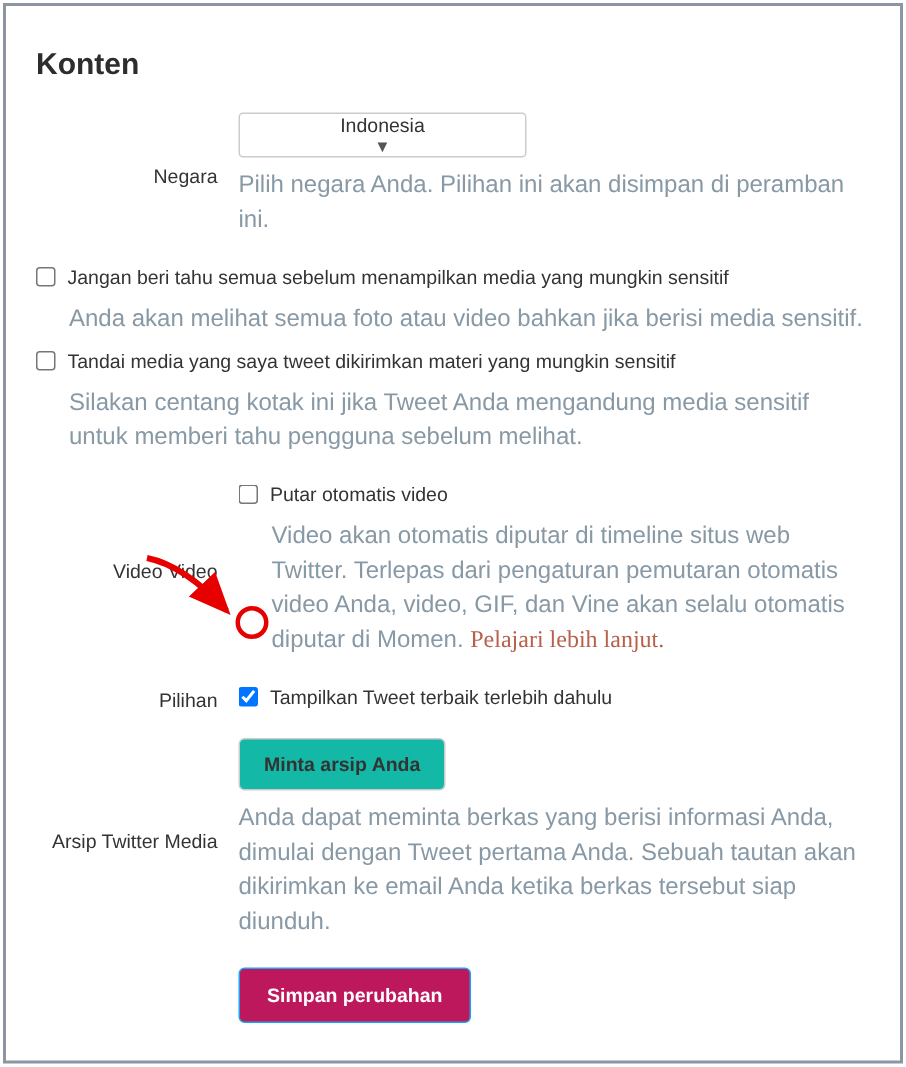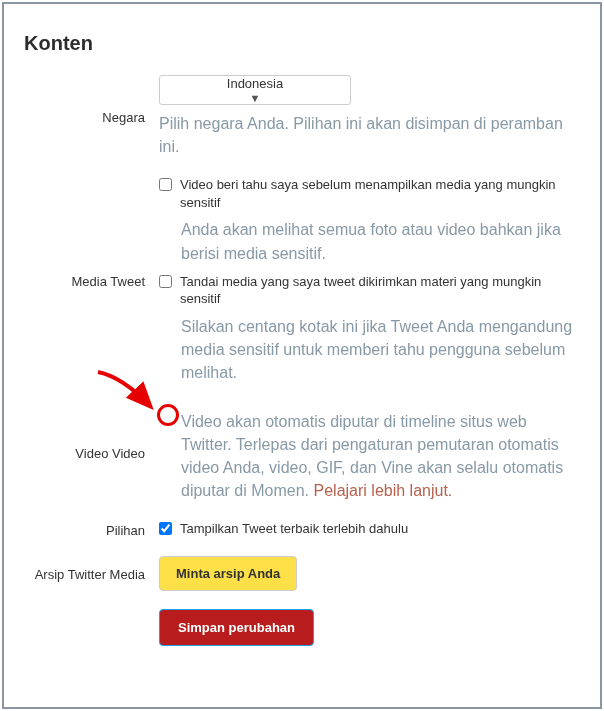--- a/index.html
+++ b/index.html
@@ -81,34 +81,35 @@
       flex-shrink: 0;
     }
     .check-label {
       color: #333;
       font-size: 13px;
       line-height: 1.35;
     }
     .link {
       color: #b7604b;
       cursor: pointer;
+      font-family: Liberation Serif, serif;
     }
     .btn {
       display: inline-block;
       border: 1px solid #ccc;
-      background: #fde047;
+      background: #14b8a6;
       color: #333;
       font-size: 13px;
       font-weight: bold;
       padding: 9px 16px;
       border-radius: 4px;
       cursor: pointer;
     }
     .btn-primary {
-      background: #b91c1c;
+      background: #be185d;
       border: 1px solid #1da1f2;
       color: #fff;
       font-size: 13px;
       font-weight: bold;
       padding: 10px 18px;
       border-radius: 4px;
       cursor: pointer;
       display: inline-block;
     }
     .deactivate {
@@ -146,59 +147,63 @@
     <div class="value-col">
       <div class="select-wrap">
         <span>Indonesia</span>
         <span class="caret">▼</span>
       </div>
       <div class="help">Pilih negara Anda. Pilihan ini akan disimpan di peramban ini.</div>
     </div>
   </div>
 
   <div class="row">
-    <div class="label-col">Media Tweet</div>
     <div class="value-col">
       <div class="check-line">
         <input type="checkbox" style="">
-        <span class="check-label">Video beri tahu saya sebelum menampilkan media yang mungkin sensitif</span>
+        <span class="check-label">Jangan beri tahu semua sebelum menampilkan media yang mungkin sensitif</span>
       </div>
       <div class="help indent">Anda akan melihat semua foto atau video bahkan jika berisi media sensitif.</div>
       <div class="spacer-half"></div>
       <div class="check-line">
         <input type="checkbox" style="">
         <span class="check-label">Tandai media yang saya tweet dikirimkan materi yang mungkin sensitif</span>
       </div>
       <div class="help indent">Silakan centang kotak ini jika Tweet Anda mengandung media sensitif untuk memberi tahu pengguna sebelum melihat.</div>
     </div>
   </div>
 
   <div class="row">
     <div class="label-col">Video Video</div>
     <div class="value-col">
+      <div class="check-line">
+        <input type="checkbox" style="">
+        <span class="check-label">Putar otomatis video</span>
+      </div>
       <div class="help indent">
         <span>Video akan otomatis diputar di timeline situs web Twitter. Terlepas dari pengaturan pemutaran otomatis video Anda, video, GIF, dan Vine akan selalu otomatis diputar di Momen. </span><span class="link">Pelajari lebih lanjut.</span>
       </div>
     </div>
   </div>
 
   <div class="row">
     <div class="label-col">Pilihan</div>
     <div class="value-col">
       <div class="check-line timeline-cb-wrap">
         <input type="checkbox" checked="" id="timeline-cb" style="">
         <span class="check-label">Tampilkan Tweet terbaik terlebih dahulu</span>
       </div>
     </div>
   </div>
 
   <div class="row">
     <div class="label-col">Arsip Twitter Media</div>
     <div class="value-col">
       <div class="btn">Minta arsip Anda</div>
+      <div class="help">Anda dapat meminta berkas yang berisi informasi Anda, dimulai dengan Tweet pertama Anda. Sebuah tautan akan dikirimkan ke email Anda ketika berkas tersebut siap diunduh.</div>
     </div>
   </div>
 
   <div class="row">
     <div class="label-col"></div>
     <div class="value-col">
       <div class="btn-primary">Simpan perubahan</div>
     </div>
   </div>
 

